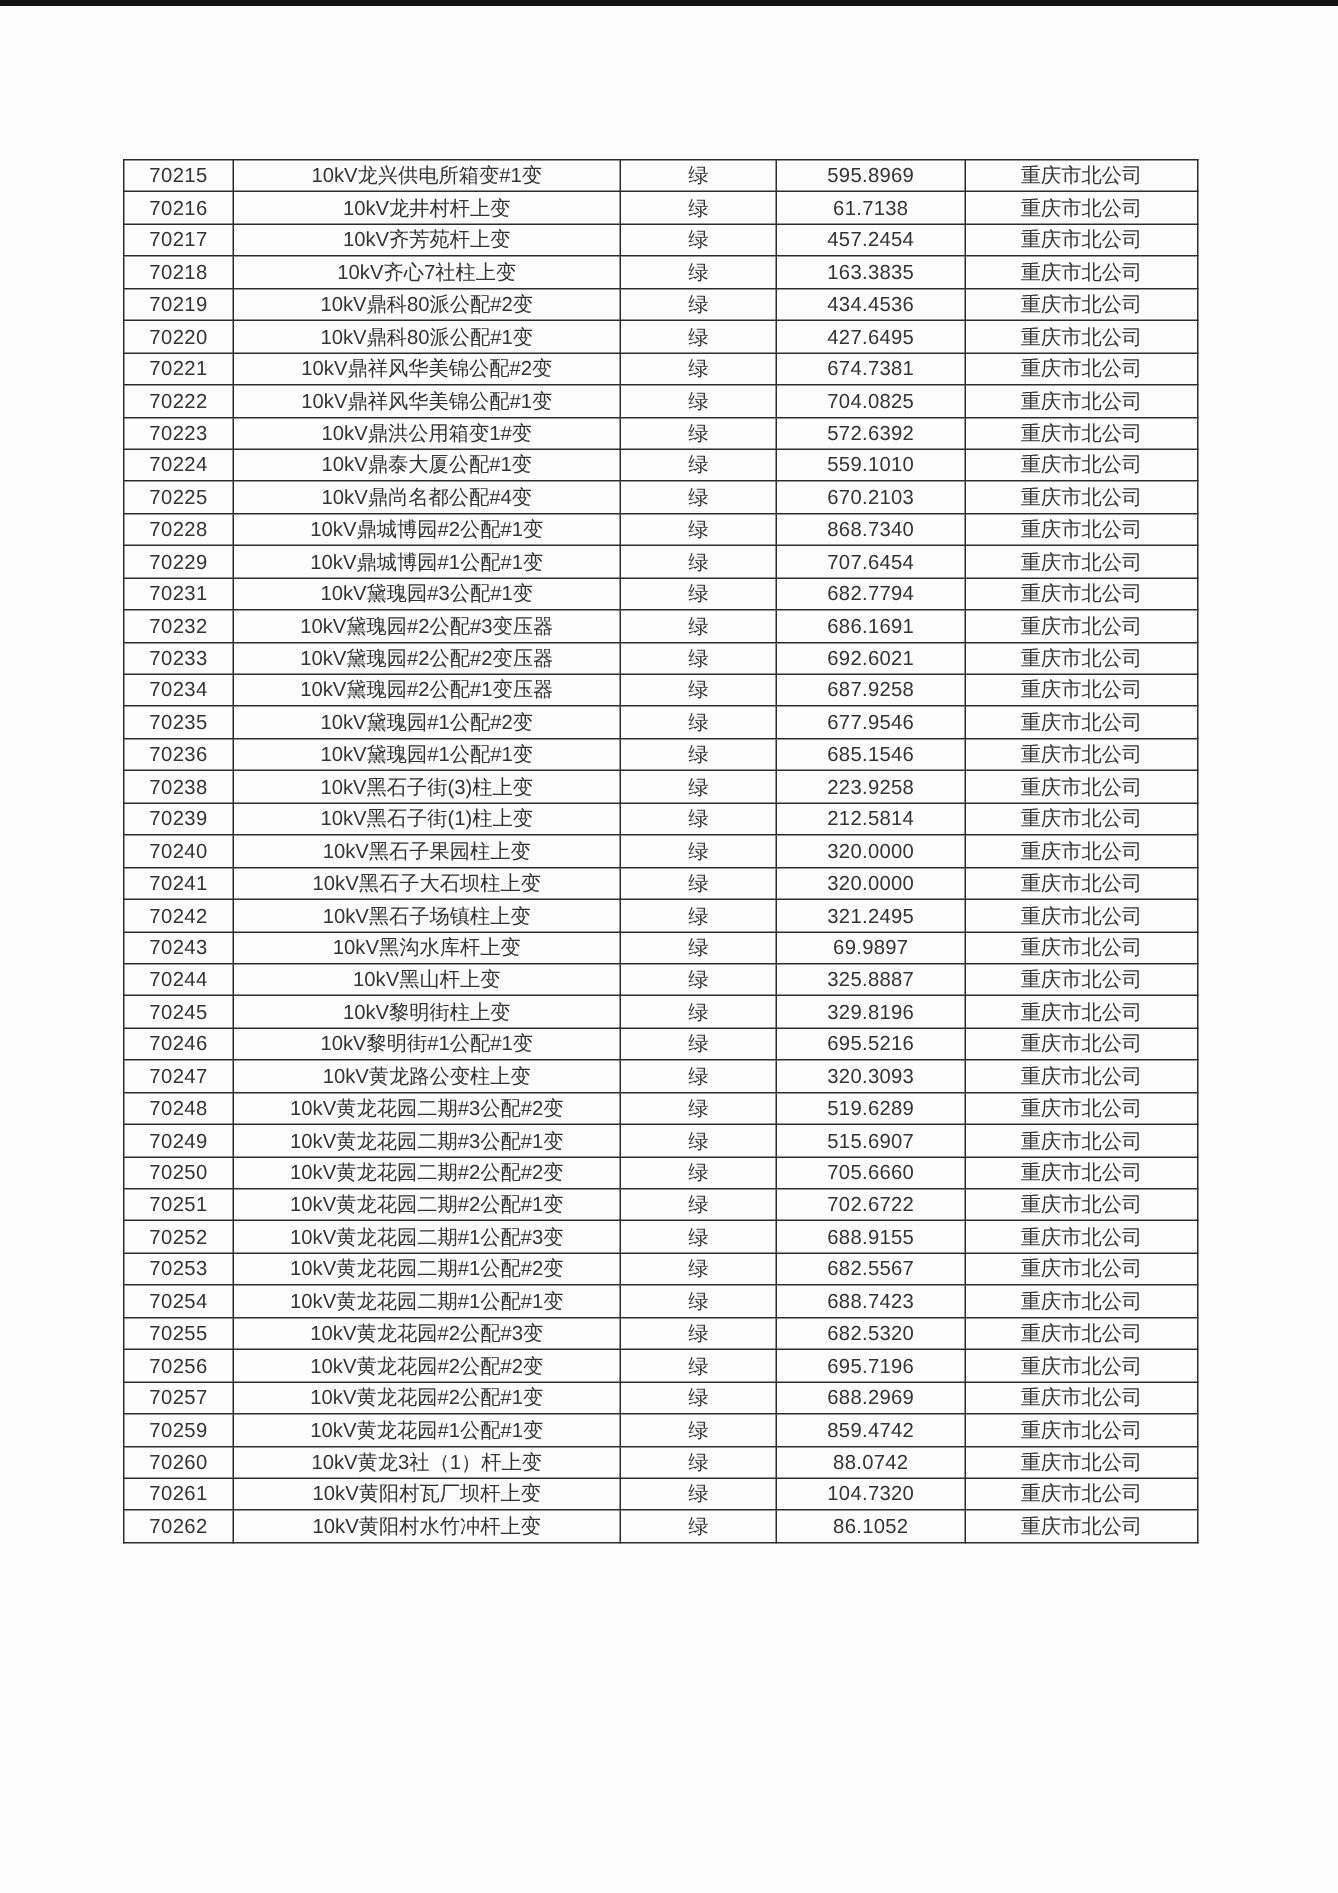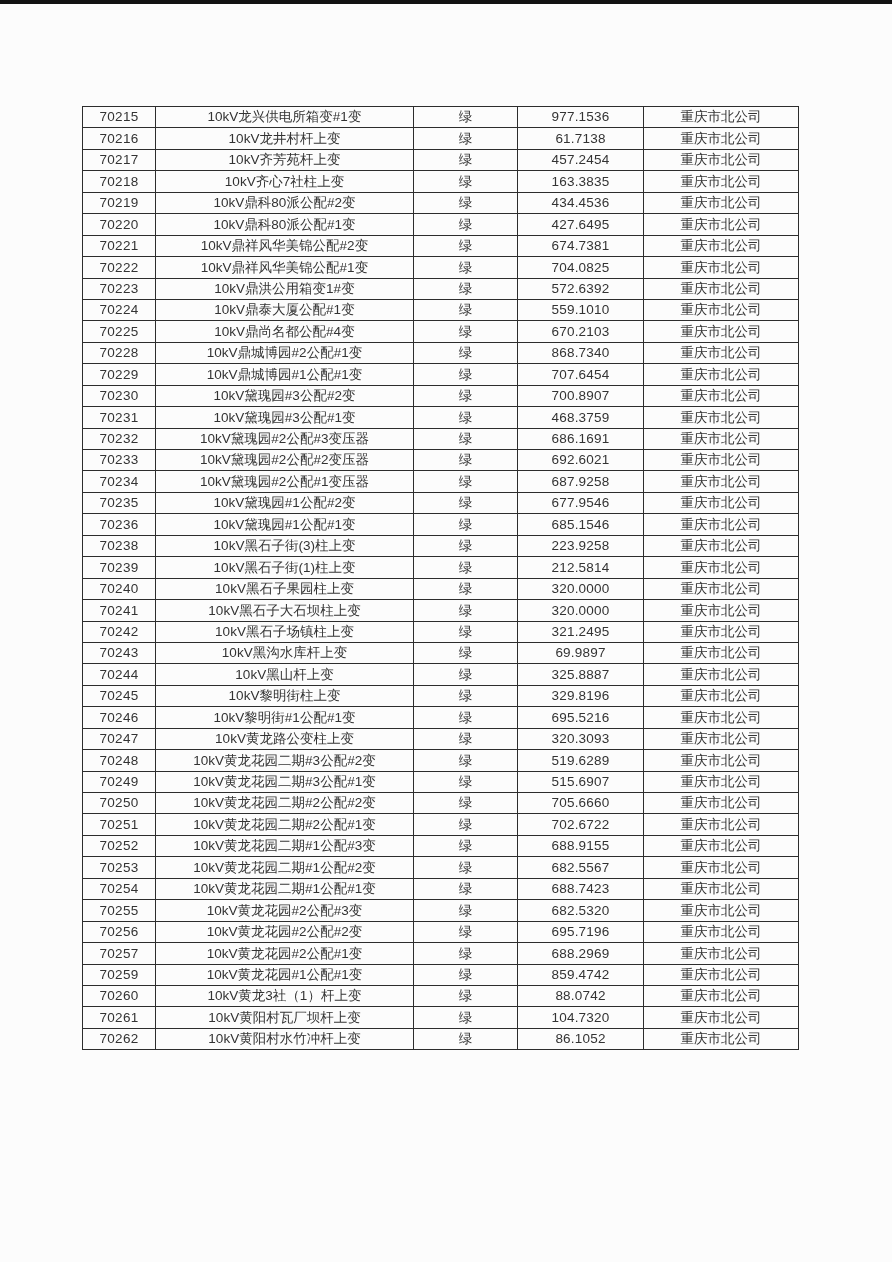--- a/index.html
+++ b/index.html
@@ -62,21 +62,21 @@
       <col style="width:258px">
       <col style="width:104px">
       <col style="width:126px">
       <col style="width:155px">
     </colgroup>
     <tbody id="table-body">
   <tr>
     <td class="c-id">70215</td>
     <td class="c-name">10kV龙兴供电所箱变#1变</td>
     <td class="c-status">绿</td>
-    <td class="c-value">977.1536</td>
+    <td class="c-value">595.8969</td>
     <td class="c-company">重庆市北公司</td>
   </tr>
 
   <tr>
     <td class="c-id">70216</td>
     <td class="c-name">10kV龙井村杆上变</td>
     <td class="c-status">绿</td>
     <td class="c-value">61.7138</td>
     <td class="c-company">重庆市北公司</td>
   </tr>
@@ -164,33 +164,26 @@
   </tr>
 
   <tr>
     <td class="c-id">70229</td>
     <td class="c-name">10kV鼎城博园#1公配#1变</td>
     <td class="c-status">绿</td>
     <td class="c-value">707.6454</td>
     <td class="c-company">重庆市北公司</td>
   </tr>
 
-  <tr>
-    <td class="c-id">70230</td>
-    <td class="c-name">10kV黛瑰园#3公配#2变</td>
-    <td class="c-status">绿</td>
-    <td class="c-value">700.8907</td>
-    <td class="c-company">重庆市北公司</td>
-  </tr>
 
   <tr>
     <td class="c-id">70231</td>
     <td class="c-name">10kV黛瑰园#3公配#1变</td>
     <td class="c-status">绿</td>
-    <td class="c-value">468.3759</td>
+    <td class="c-value">682.7794</td>
     <td class="c-company">重庆市北公司</td>
   </tr>
 
   <tr>
     <td class="c-id">70232</td>
     <td class="c-name">10kV黛瑰园#2公配#3变压器</td>
     <td class="c-status">绿</td>
     <td class="c-value">686.1691</td>
     <td class="c-company">重庆市北公司</td>
   </tr>

